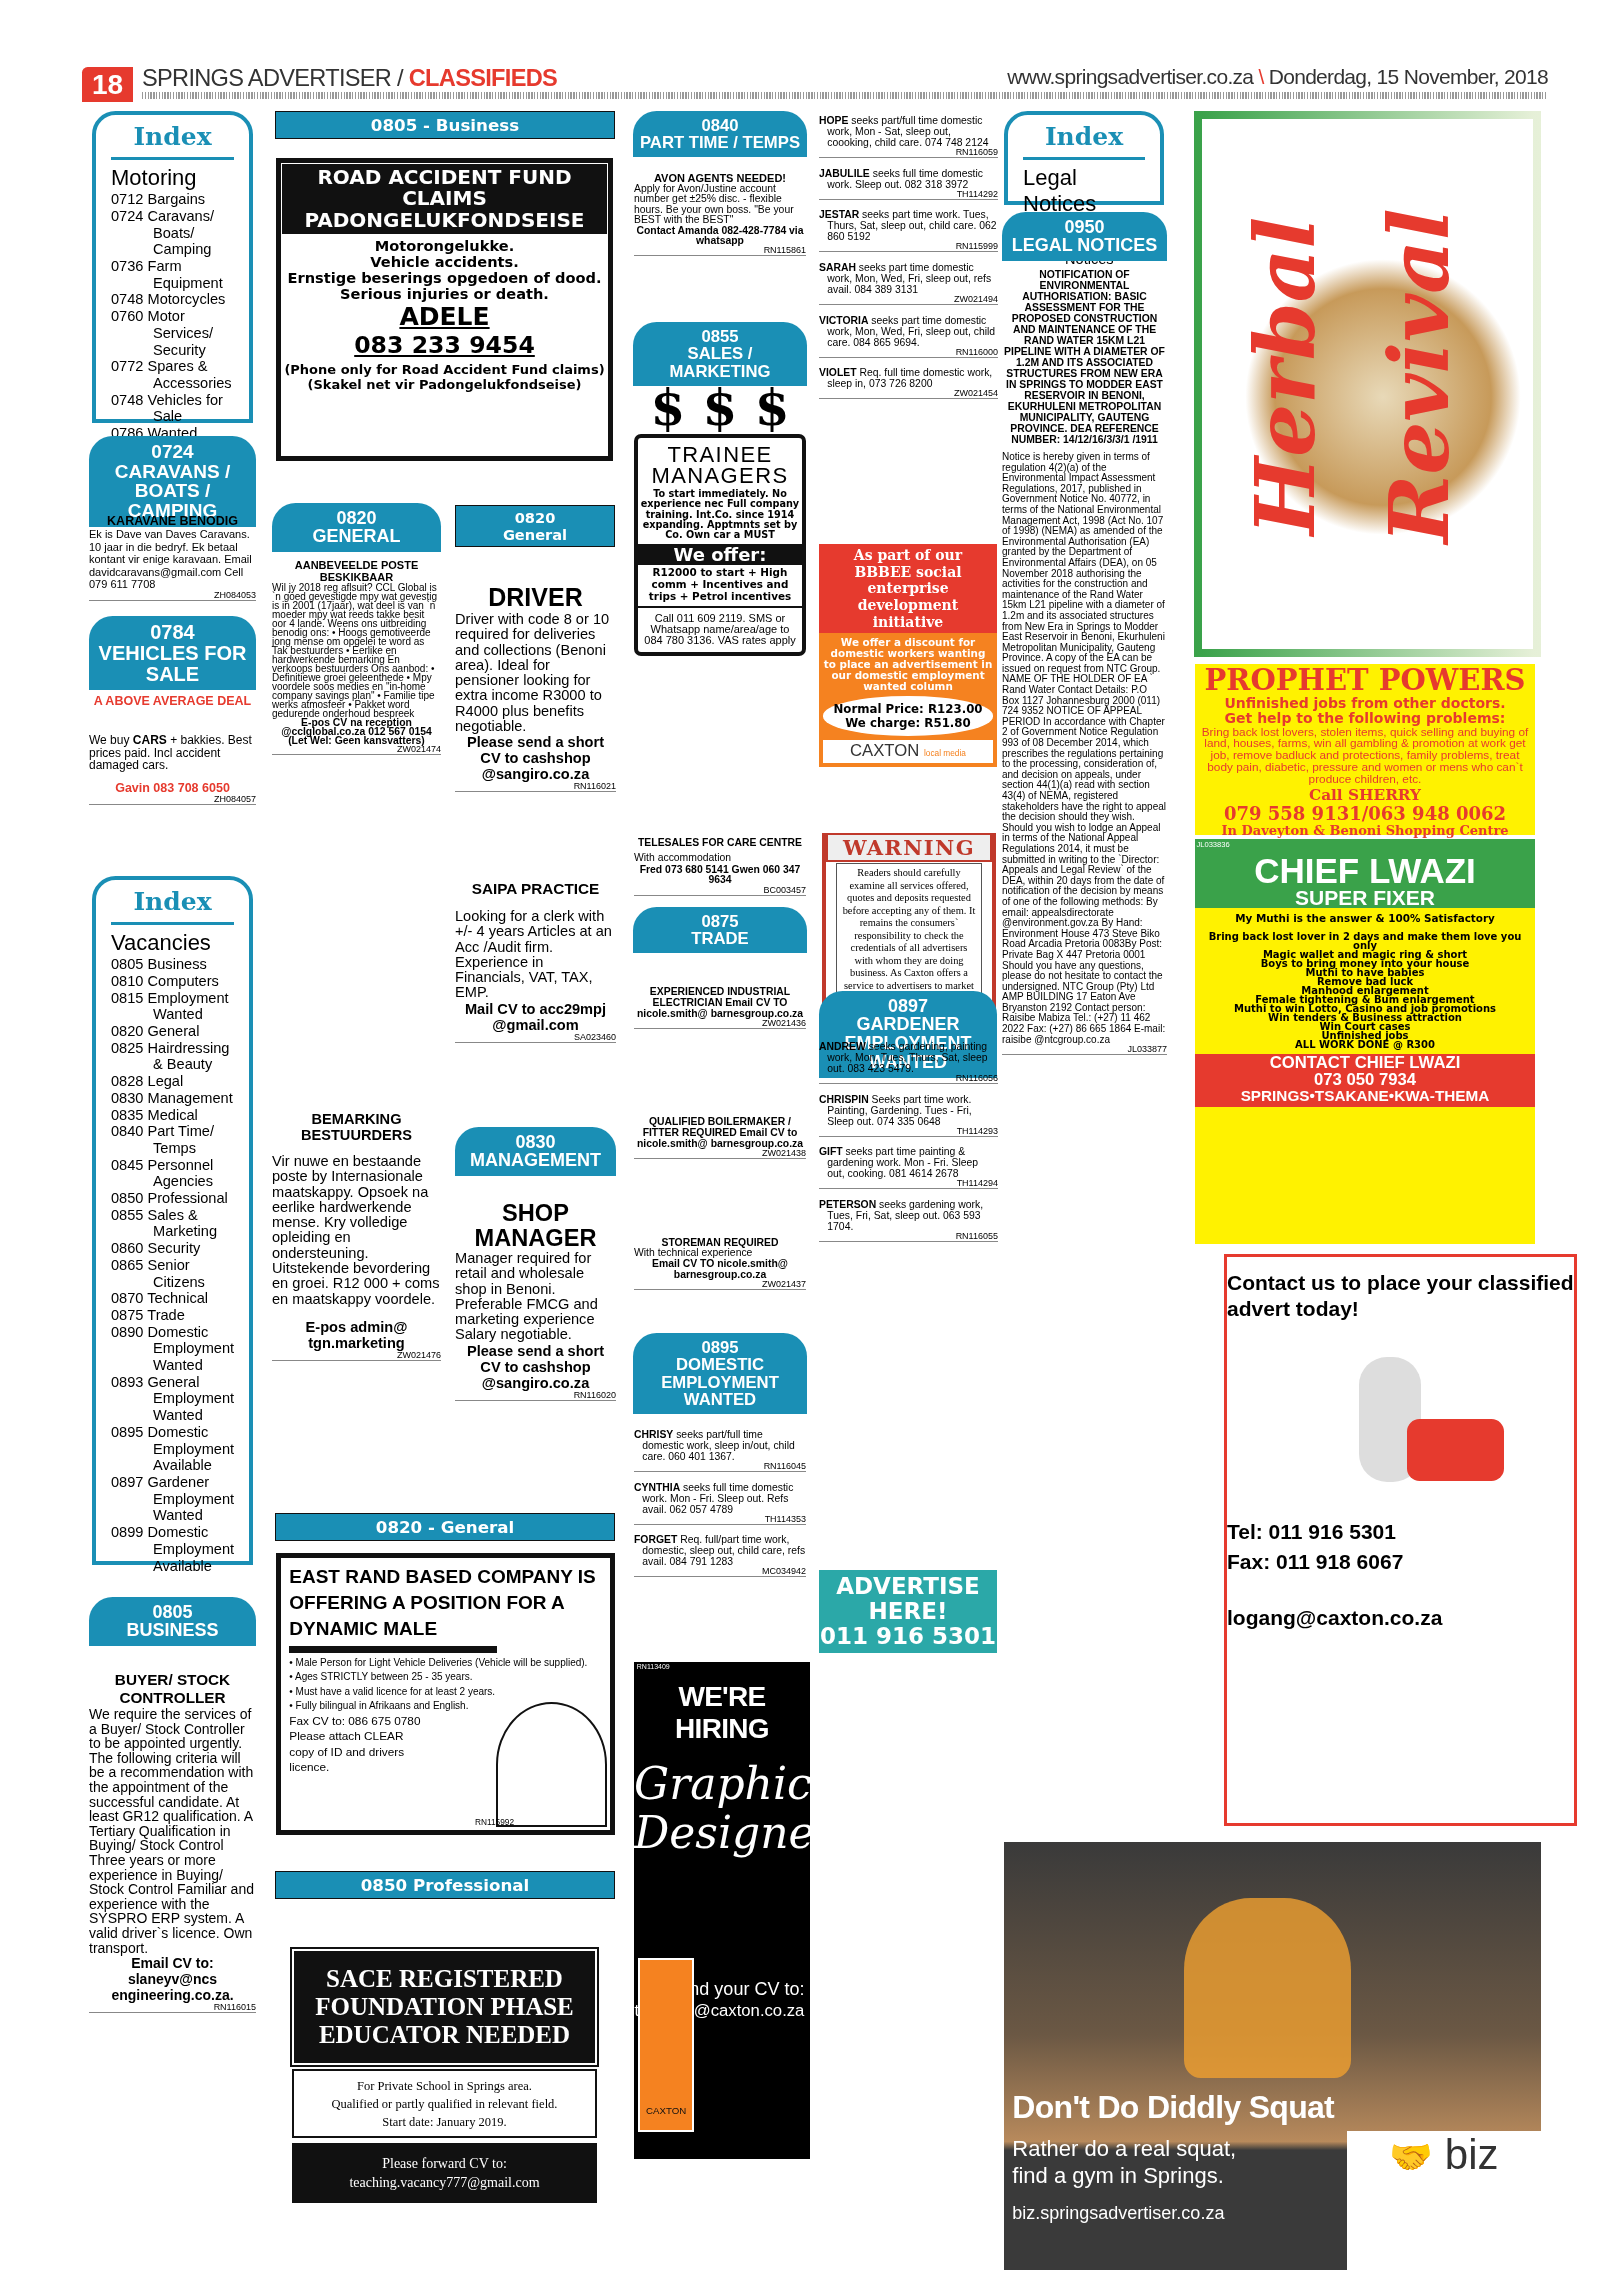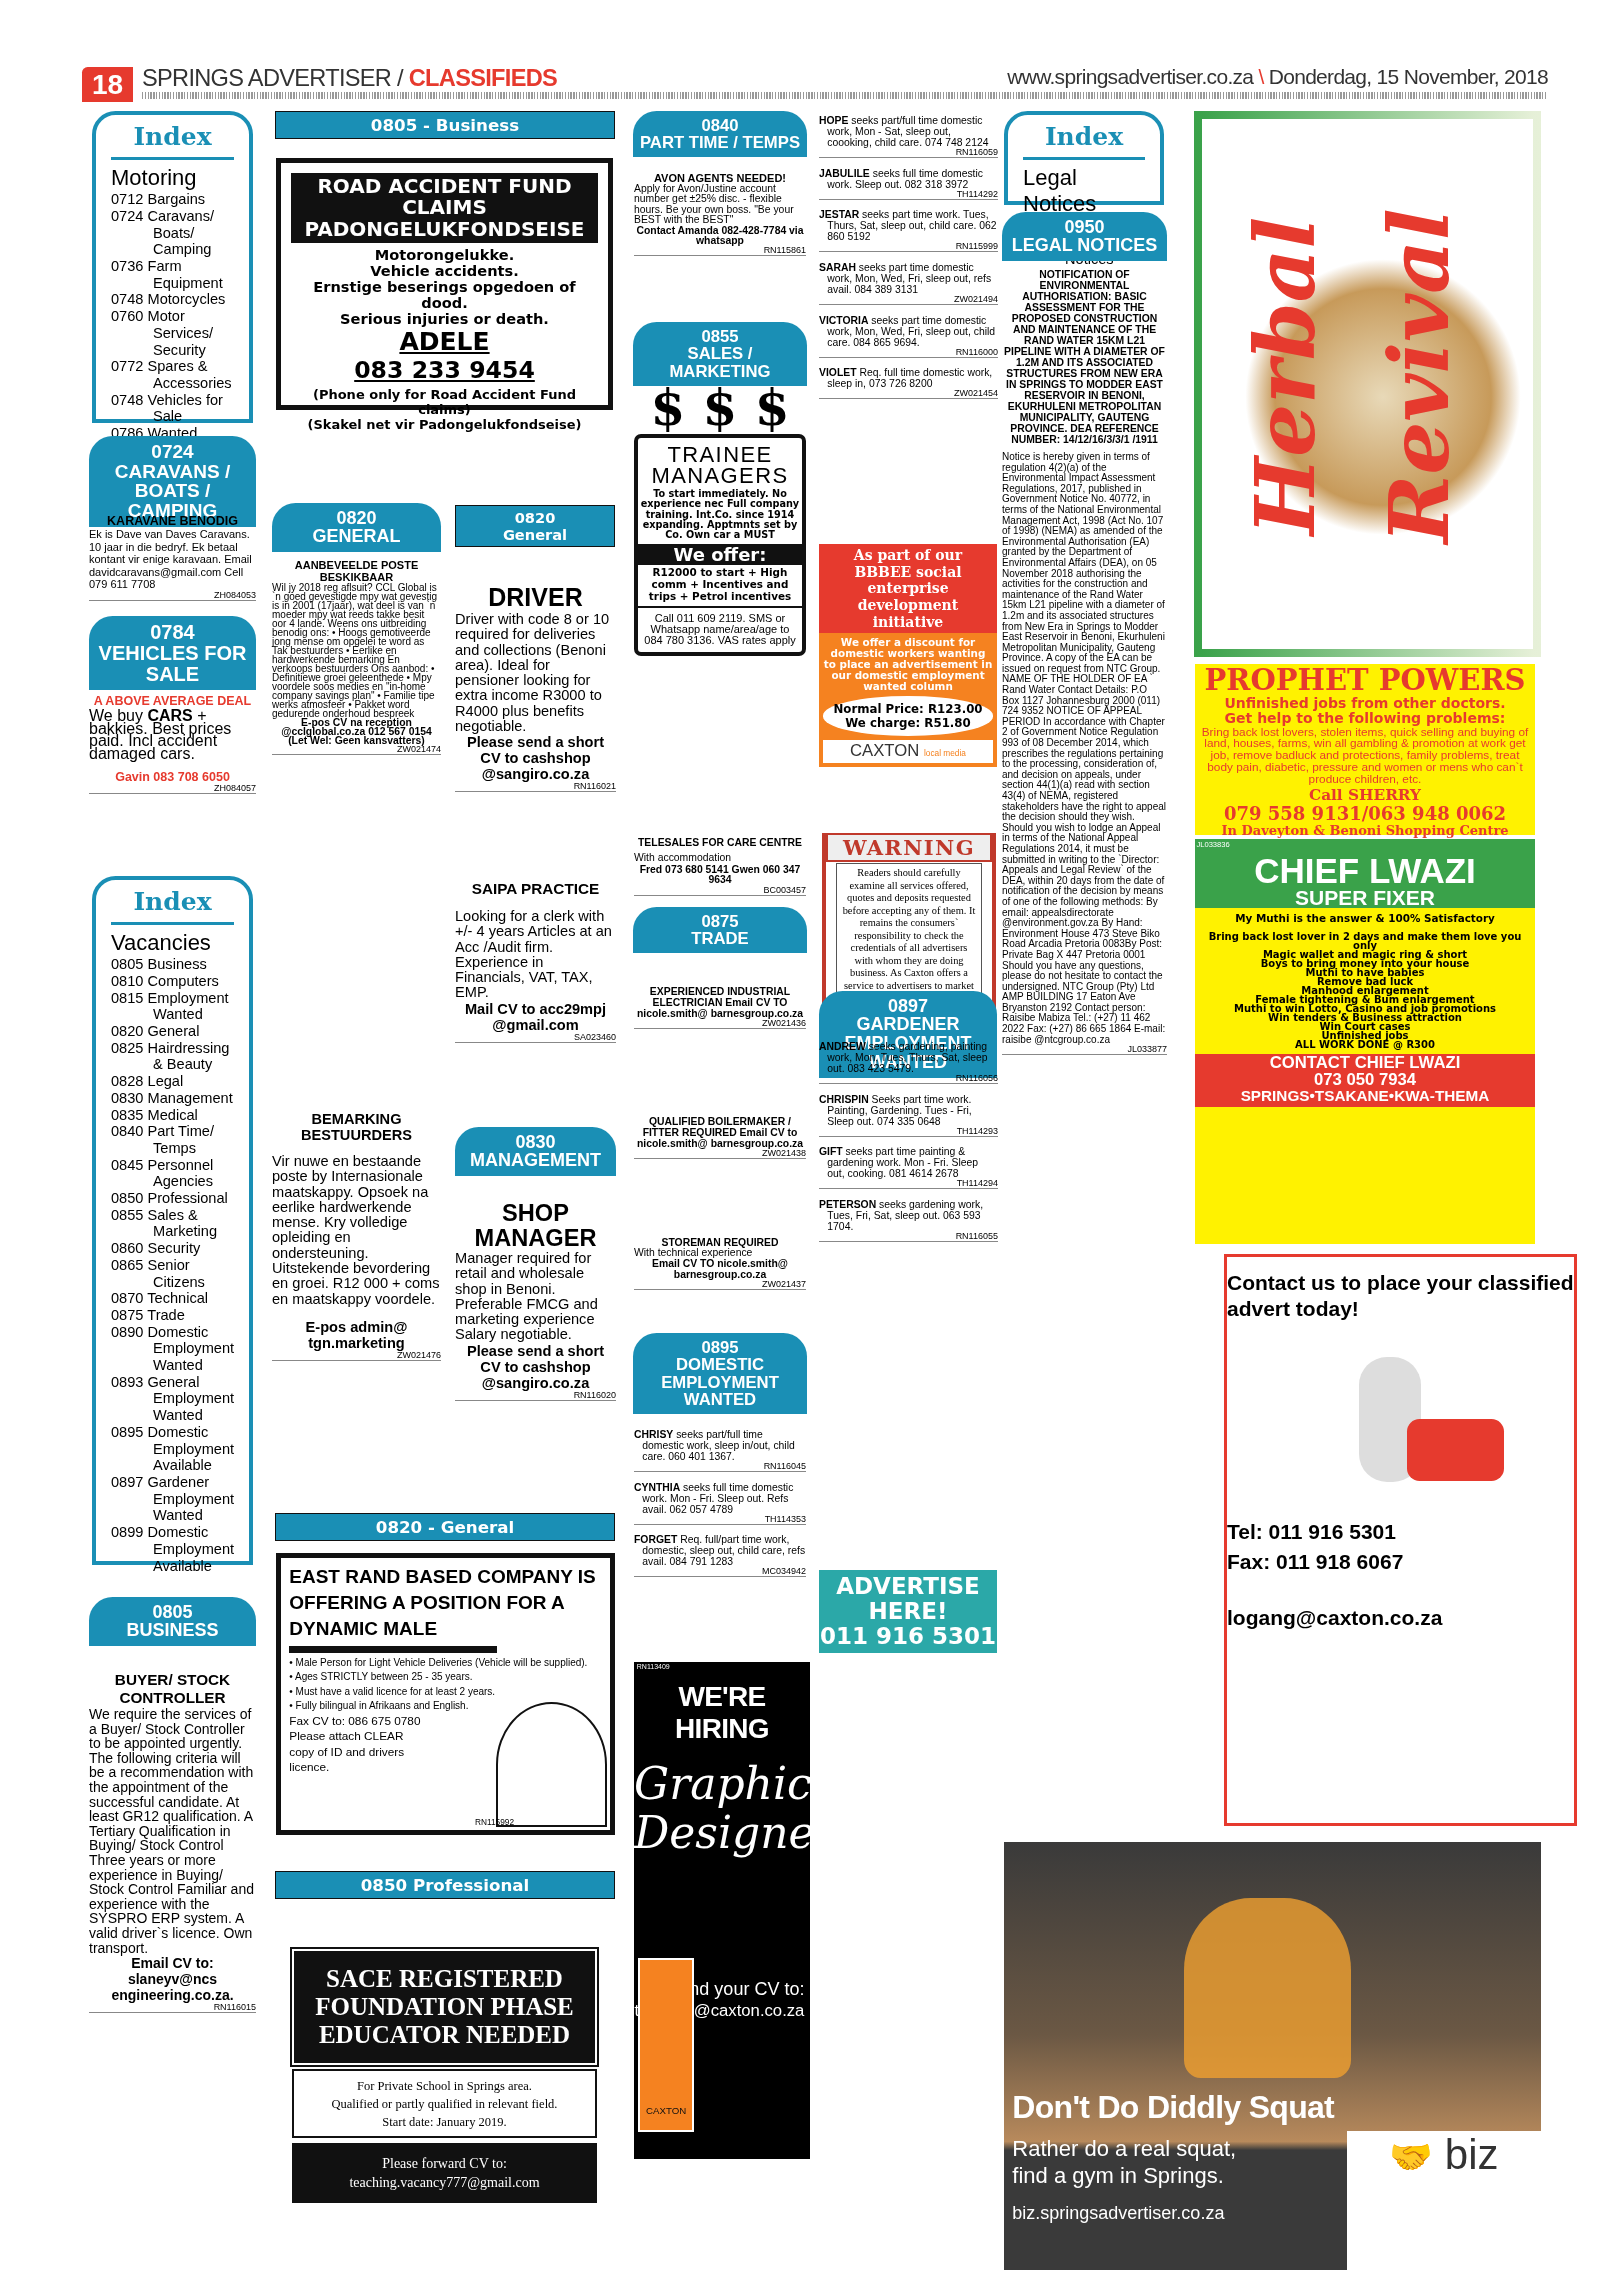--- a/index.html
+++ b/index.html
@@ -55,21 +55,21 @@
   <div class="ad-head">KARAVANE BENODIG</div>
   <div class="ad-text">Ek is Dave van Daves Caravans. 10 jaar in die bedryf. Ek betaal kontant vir enige karavaan. Email davidcaravans@gmail.com Cell 079 611 7708</div>
   <div class="ref">ZH084053</div>
 </div>
 <div class="abs sec" style="left:89px;top:616px;width:167px;font-size:20px">
     <div>0784</div>
     <div>VEHICLES FOR SALE</div>
   </div>
 <div class="abs" style="left:89px;top:694px;width:167px">
   <div class="ad-head" style="color:#e63a2e">A ABOVE AVERAGE DEAL</div>
-  <div class="ad-text" style="margin-top:2px;font-size:16px"><span>We buy </span><b>CARS</b><span> + bakkies. Best prices paid. Incl accident damaged cars.</span></div>
+  <div class="ad-text" style="margin-top:26px;font-size:12px"><span>We buy </span><b>CARS</b><span> + bakkies. Best prices paid. Incl accident damaged cars.</span></div>
   <div class="ad-head" style="color:#e63a2e;margin-top:9.7px">Gavin 083 708 6050</div>
   <div class="ref">ZH084057</div>
 </div>
 
 <div class="abs index-box" style="left:92px;top:876px;width:161px;height:689px">
   <div class="index-title">Index</div>
   <div class="index-cat">Vacancies</div>
   <div id="iv">
       <div class="index-item">0805 Business</div>
       <div class="index-item">0810 Computers</div>
@@ -100,21 +100,21 @@
     <div>BUSINESS</div>
   </div>
 <div class="abs" style="left:89px;top:1671px;width:167px">
   <div class="ad-head" style="font-size:15.3px">BUYER/ STOCK CONTROLLER</div>
   <div class="ad-text" style="font-size:14px;line-height:14.6px">We require the services of a Buyer/ Stock Controller to be appointed urgently. The following criteria will be a recommendation with the appointment of the successful candidate. At least GR12 qualification. A Tertiary Qualification in Buying/ Stock Control Three years or more experience in Buying/ Stock Control Familiar and experience with the SYSPRO ERP system. A valid driver`s licence. Own transport.</div>
   <div class="ad-head" style="font-size:14px">Email CV to: slaneyv@ncs engineering.co.za.</div>
   <div class="ref">RN116015</div>
 </div>
 
 <div class="abs sec-bar" style="left:275px;top:111px;width:340px">0805 - Business</div>
-<div class="abs" style="left:276px;top:158px;width:337px;height:252px;border:5.6px solid #111;padding:10px;text-align:center">
+<div class="abs" style="left:276px;top:158px;width:337px;height:303px;border:5.6px solid #111;padding:1px;text-align:center">
   <div style="background:#111;color:#fff;font:bold 20px 'DejaVu Sans',sans-serif;line-height:21.5px;padding:2.8px">ROAD ACCIDENT FUND CLAIMS PADONGELUKFONDSEISE</div>
   <div id="raf" style="font:bold 14.6px 'DejaVu Sans',sans-serif;line-height:16px;margin-top:4.2px">
       <div class="">Motorongelukke.</div>
       <div class="">Vehicle accidents.</div>
       <div class="">Ernstige beserings opgedoen of dood.</div>
       <div class="">Serious injuries or death.</div>
     </div>
   <div style="font:bold 25px 'DejaVu Sans',sans-serif;text-decoration:underline">ADELE</div>
   <div style="font:bold 23.6px 'DejaVu Sans',sans-serif;text-decoration:underline">083 233 9454</div>
   <div style="font:bold 13px 'DejaVu Sans',sans-serif;margin-top:2.8px">(Phone only for Road Accident Fund claims)</div>

